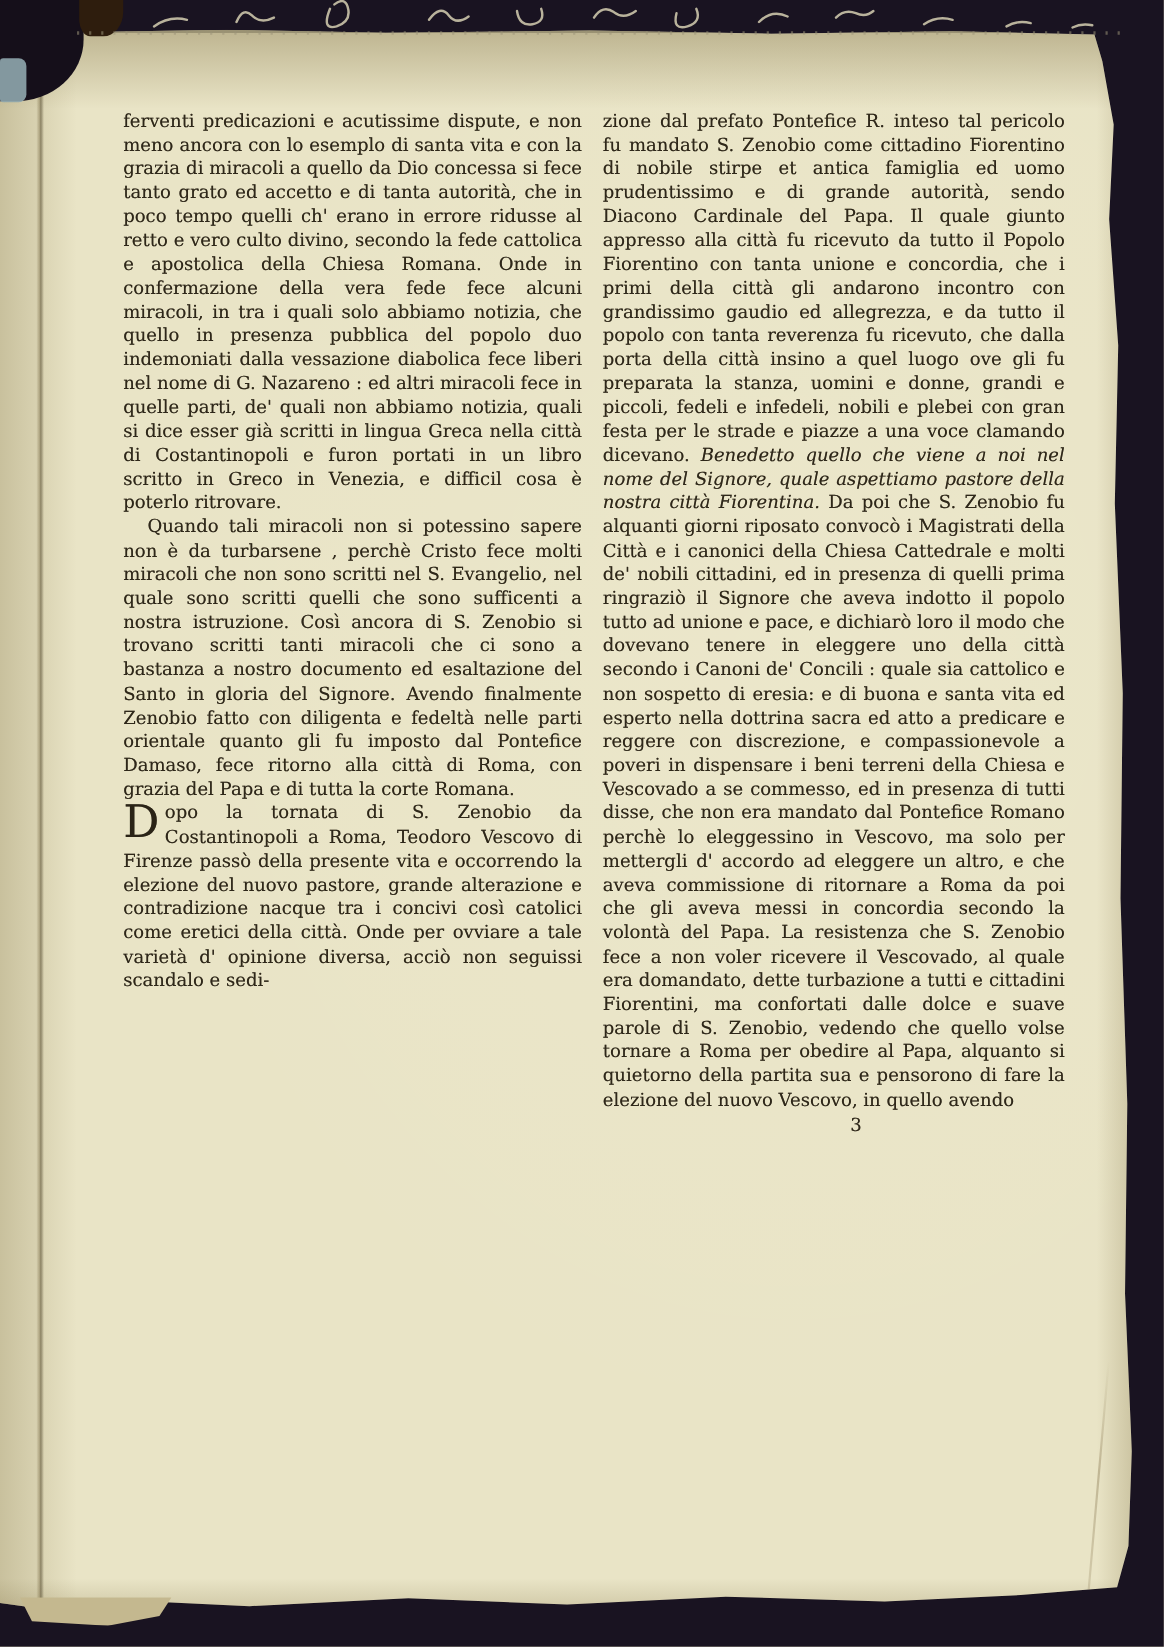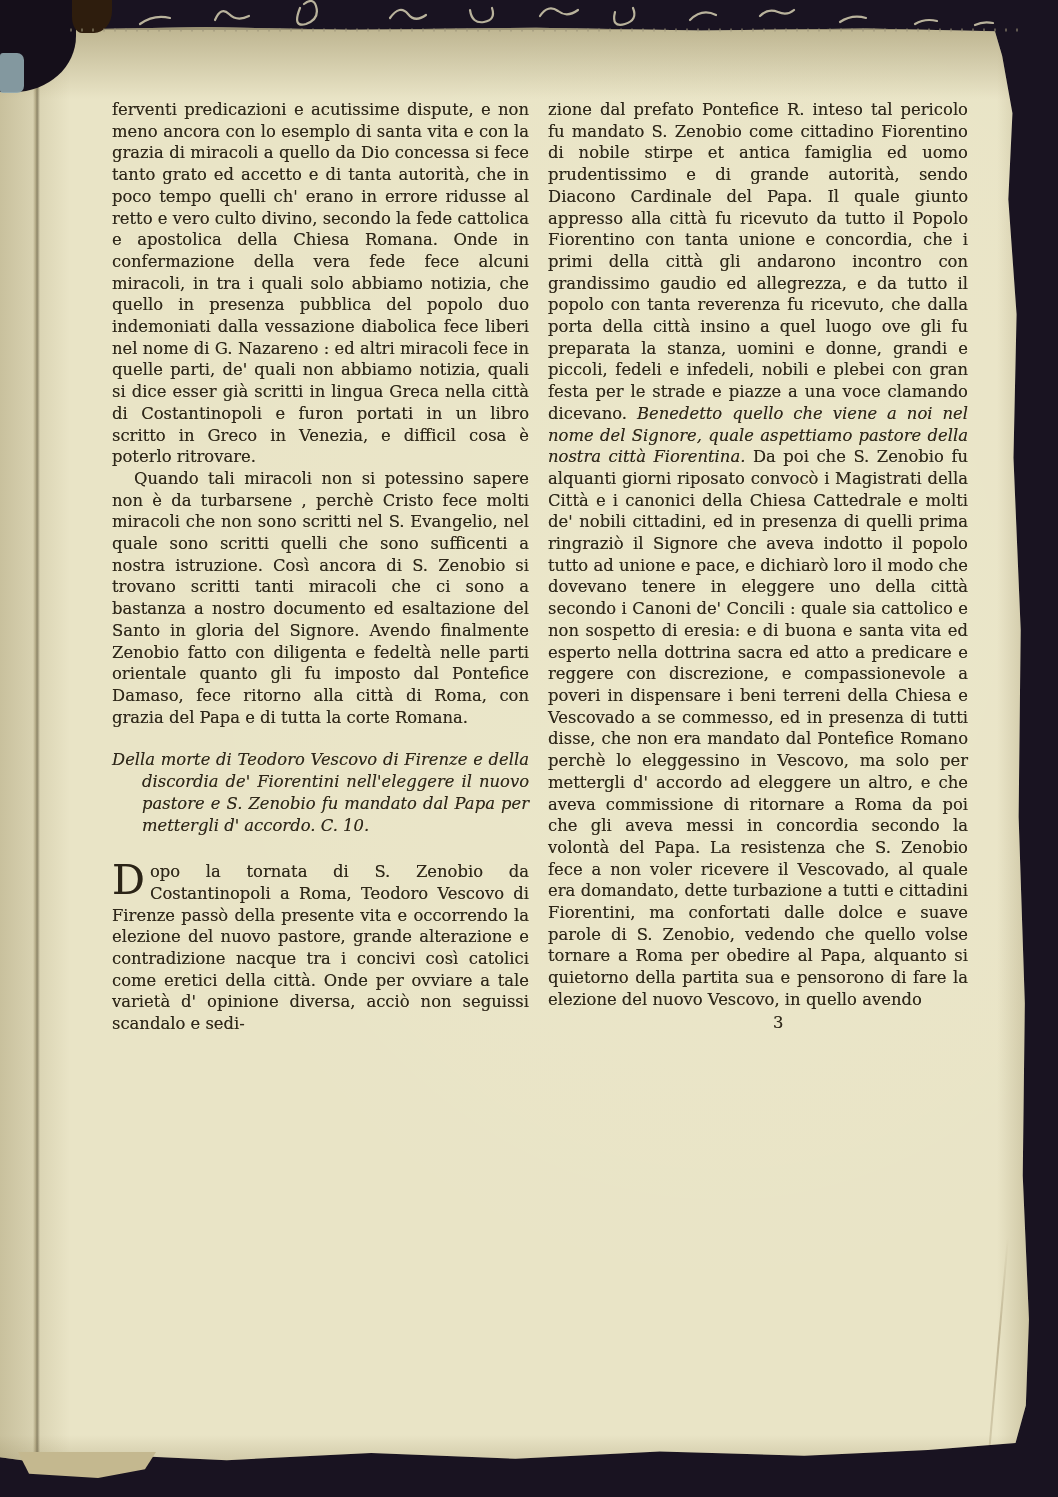--- a/index.html
+++ b/index.html
@@ -90,21 +90,20 @@
   <div class="page">
     <div class="gutter-fold"></div>
     <div class="crease-right"></div>
 
     <div class="text-area">
 
       <div class="columns">
         <div class="col-left">
           <p class="para">ferventi predicazioni e acutissime dispute, e non meno ancora con lo esemplo di santa vita e con la grazia di miracoli a quello da Dio concessa si fece tanto grato ed accetto e di tanta autorità, che in poco tempo quelli ch' erano in errore ridusse al retto e vero culto divino, secondo la fede cattolica e apostolica della Chiesa Romana. Onde in confermazione della vera fede fece alcuni miracoli, in tra i quali solo abbiamo notizia, che quello in presenza pubblica del popolo duo indemoniati dalla vessazione diabolica fece liberi nel nome di G. Nazareno : ed altri miracoli fece in quelle parti, de' quali non abbiamo notizia, quali si dice esser già scritti in lingua Greca nella città di Costantinopoli e furon portati in un libro scritto in Greco in Venezia, e difficil cosa è poterlo ritrovare.</p>
           <p class="para indent">Quando tali miracoli non si potessino sapere non è da turbarsene , perchè Cristo fece molti miracoli che non sono scritti nel S. Evangelio, nel quale sono scritti quelli che sono sufficenti a nostra istruzione. Così ancora di S. Zenobio si trovano scritti tanti miracoli che ci sono a bastanza a nostro documento ed esaltazione del Santo in gloria del Signore. Avendo finalmente Zenobio fatto con diligenta e fedeltà nelle parti orientale quanto gli fu imposto dal Pontefice Damaso, fece ritorno alla città di Roma, con grazia del Papa e di tutta la corte Romana.</p>
-          <div class="section-heading">Della morte di Teodoro Vescovo di Firenze e della discordia de' Fiorentini nell'eleggere il nuovo pastore e S. Zenobio fu mandato dal Papa per mettergli d' accordo. C. 10.</div>
           <p class="para"><span class="dropcap">D</span><span>opo la tornata di S. Zenobio da Costantinopoli a Roma, Teodoro Vescovo di Firenze passò della presente vita e occorrendo la elezione del nuovo pastore, grande alterazione e contradizione nacque tra i concivi così catolici come eretici della città. Onde per ovviare a tale varietà d' opinione diversa, acciò non seguissi scandalo e sedi-</span></p>
         </div>
 
         <div class="col-right">
           <p class="para"><span>zione dal prefato Pontefice R. inteso tal pericolo fu mandato S. Zenobio come cittadino Fiorentino di nobile stirpe et antica famiglia ed uomo prudentissimo e di grande autorità, sendo Diacono Cardinale del Papa. Il quale giunto appresso alla città fu ricevuto da tutto il Popolo Fiorentino con tanta unione e concordia, che i primi della città gli andarono incontro con grandissimo gaudio ed allegrezza, e da tutto il popolo con tanta reverenza fu ricevuto, che dalla porta della città insino a quel luogo ove gli fu preparata la stanza, uomini e donne, grandi e piccoli, fedeli e infedeli, nobili e plebei con gran festa per le strade e piazze a una voce clamando dicevano. </span><span class="quote">Benedetto quello che viene a noi nel nome del Signore, quale aspettiamo pastore della nostra città Fiorentina.</span><span> Da poi che S. Zenobio fu alquanti giorni riposato convocò i Magistrati della Città e i canonici della Chiesa Cattedrale e molti de' nobili cittadini, ed in presenza di quelli prima ringraziò il Signore che aveva indotto il popolo tutto ad unione e pace, e dichiarò loro il modo che dovevano tenere in eleggere uno della città secondo i Canoni de' Concili : quale sia cattolico e non sospetto di eresia: e di buona e santa vita ed esperto nella dottrina sacra ed atto a predicare e reggere con discrezione, e compassionevole a poveri in dispensare i beni terreni della Chiesa e Vescovado a se commesso, ed in presenza di tutti disse, che non era mandato dal Pontefice Romano perchè lo eleggessino in Vescovo, ma solo per mettergli d' accordo ad eleggere un altro, e che aveva commissione di ritornare a Roma da poi che gli aveva messi in concordia secondo la volontà del Papa. La resistenza che S. Zenobio fece a non voler ricevere il Vescovado, al quale era domandato, dette turbazione a tutti e cittadini Fiorentini, ma confortati dalle dolce e suave parole di S. Zenobio, vedendo che quello volse tornare a Roma per obedire al Papa, alquanto si quietorno della partita sua e pensorono di fare la elezione del nuovo Vescovo, in quello avendo</span></p>
           <div class="sig">3</div>
         </div>
       </div>
     </div>
   </div>

